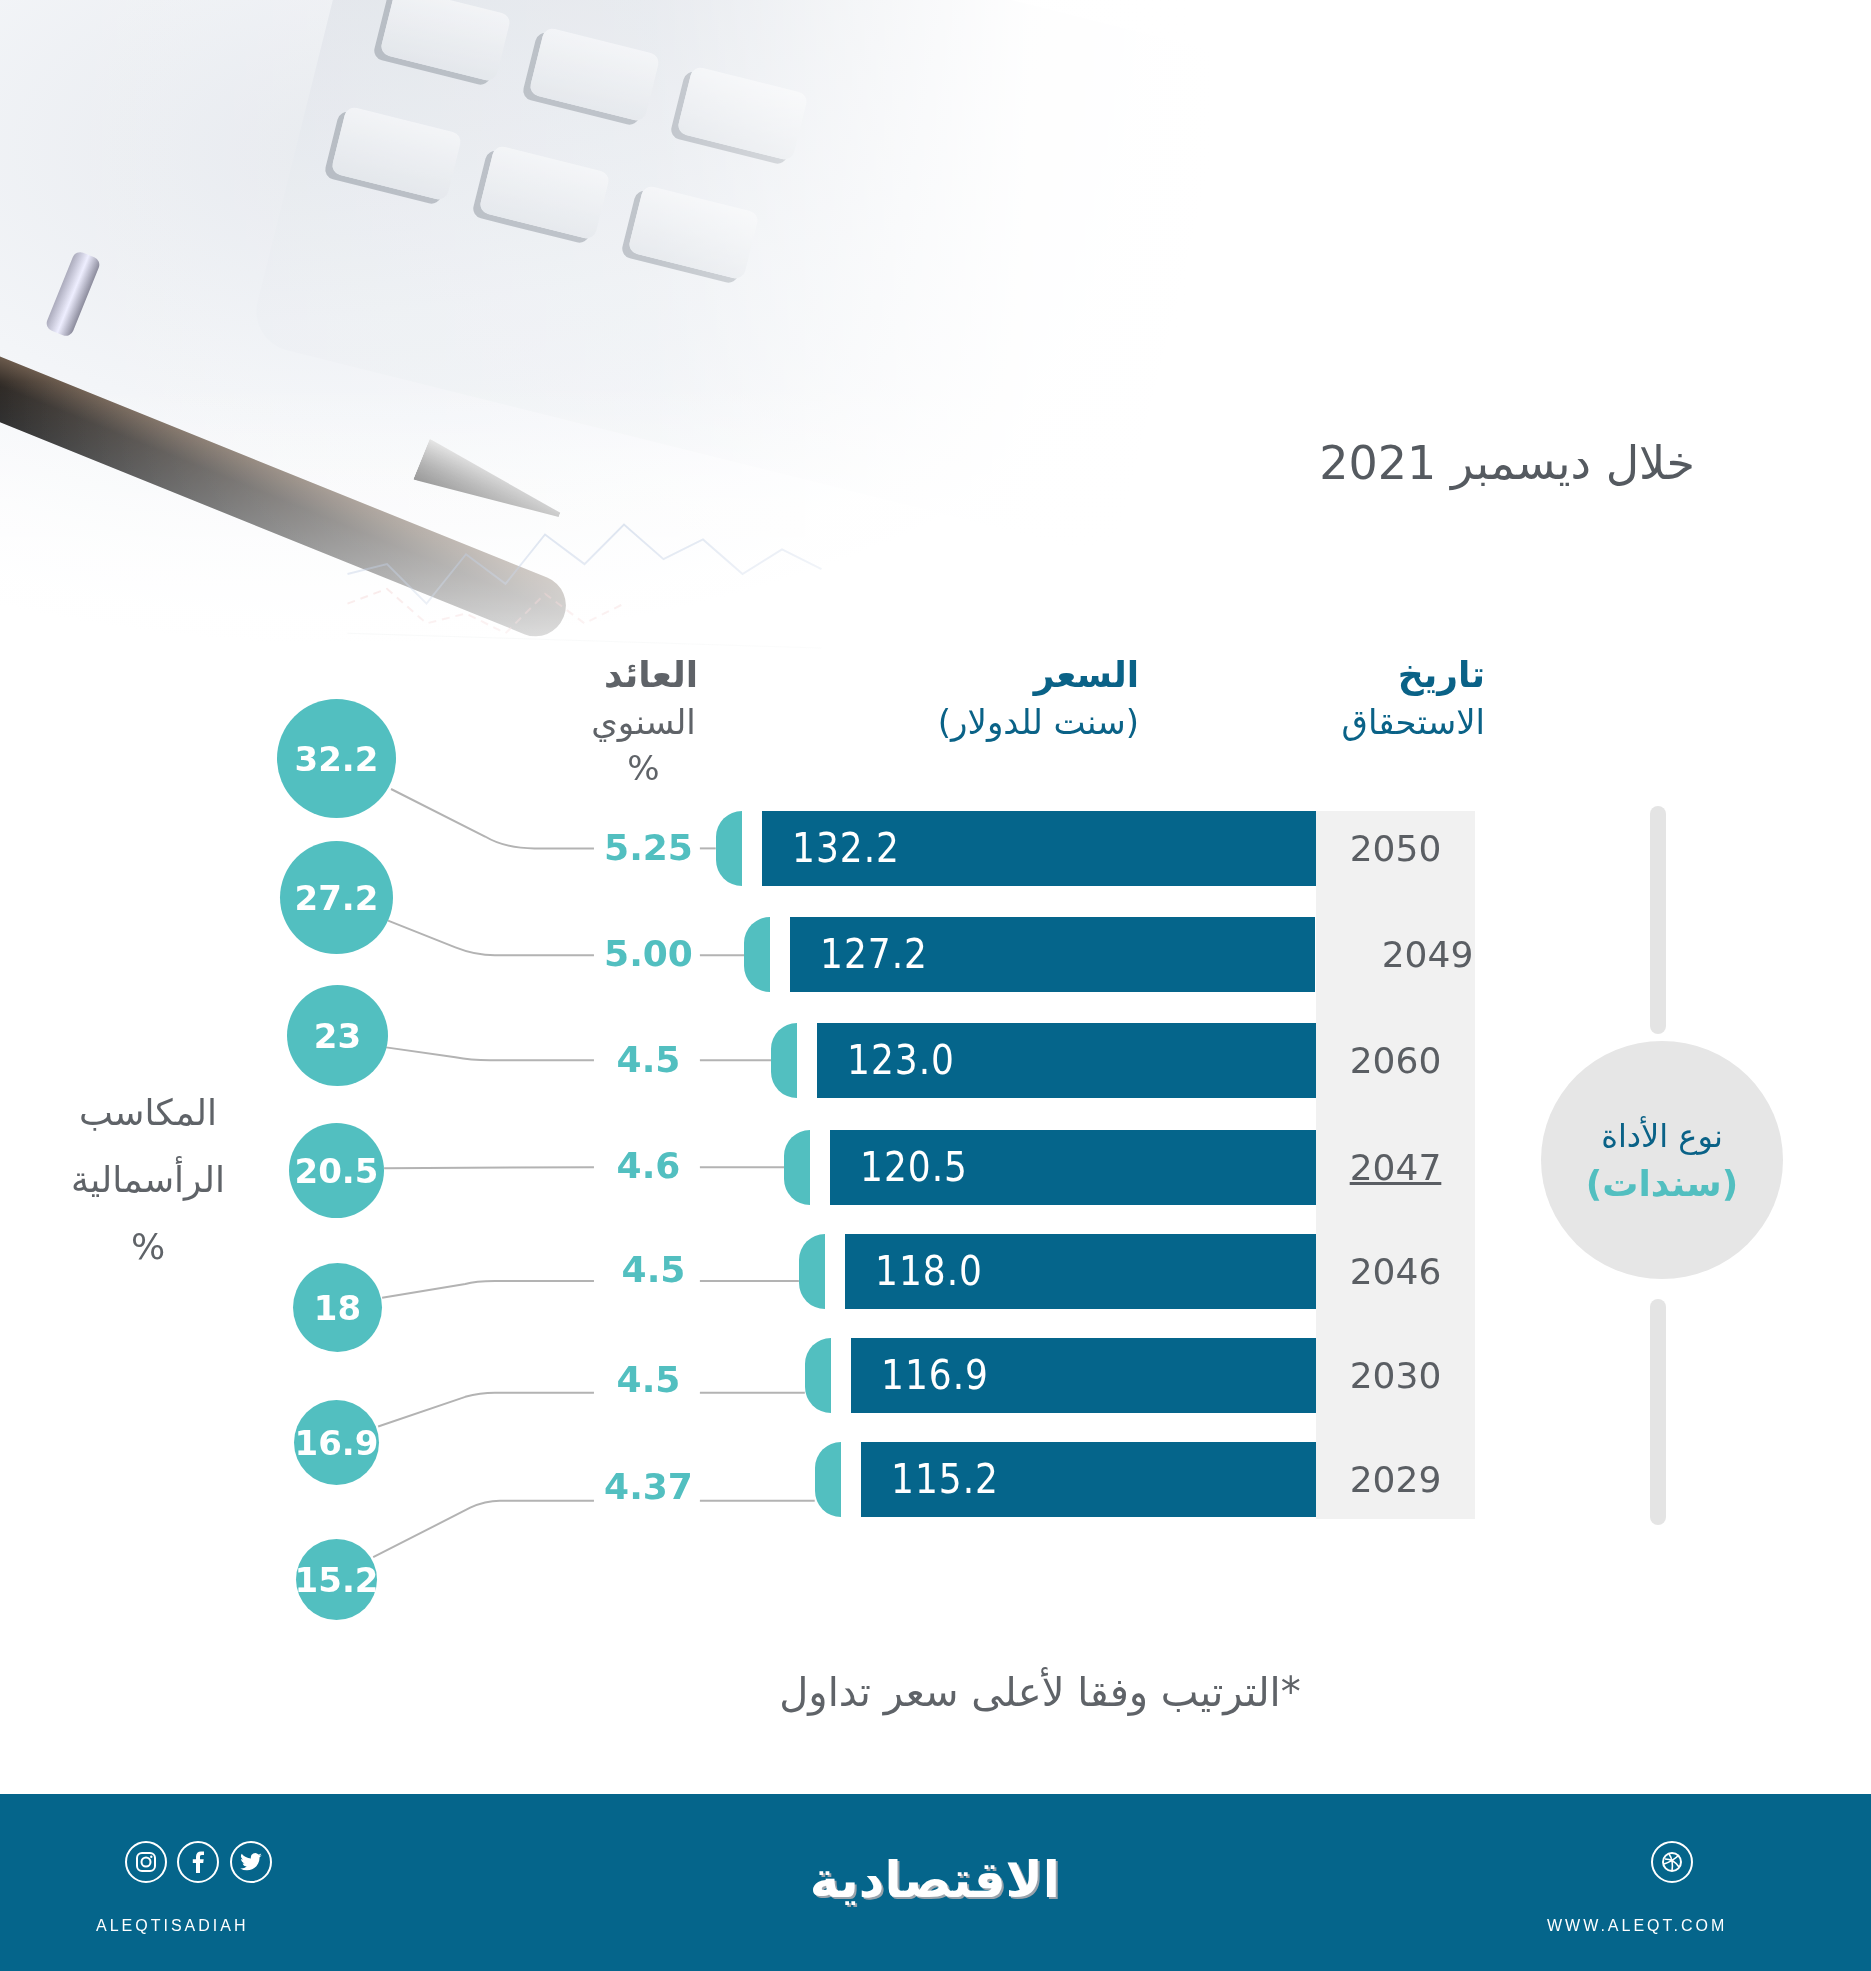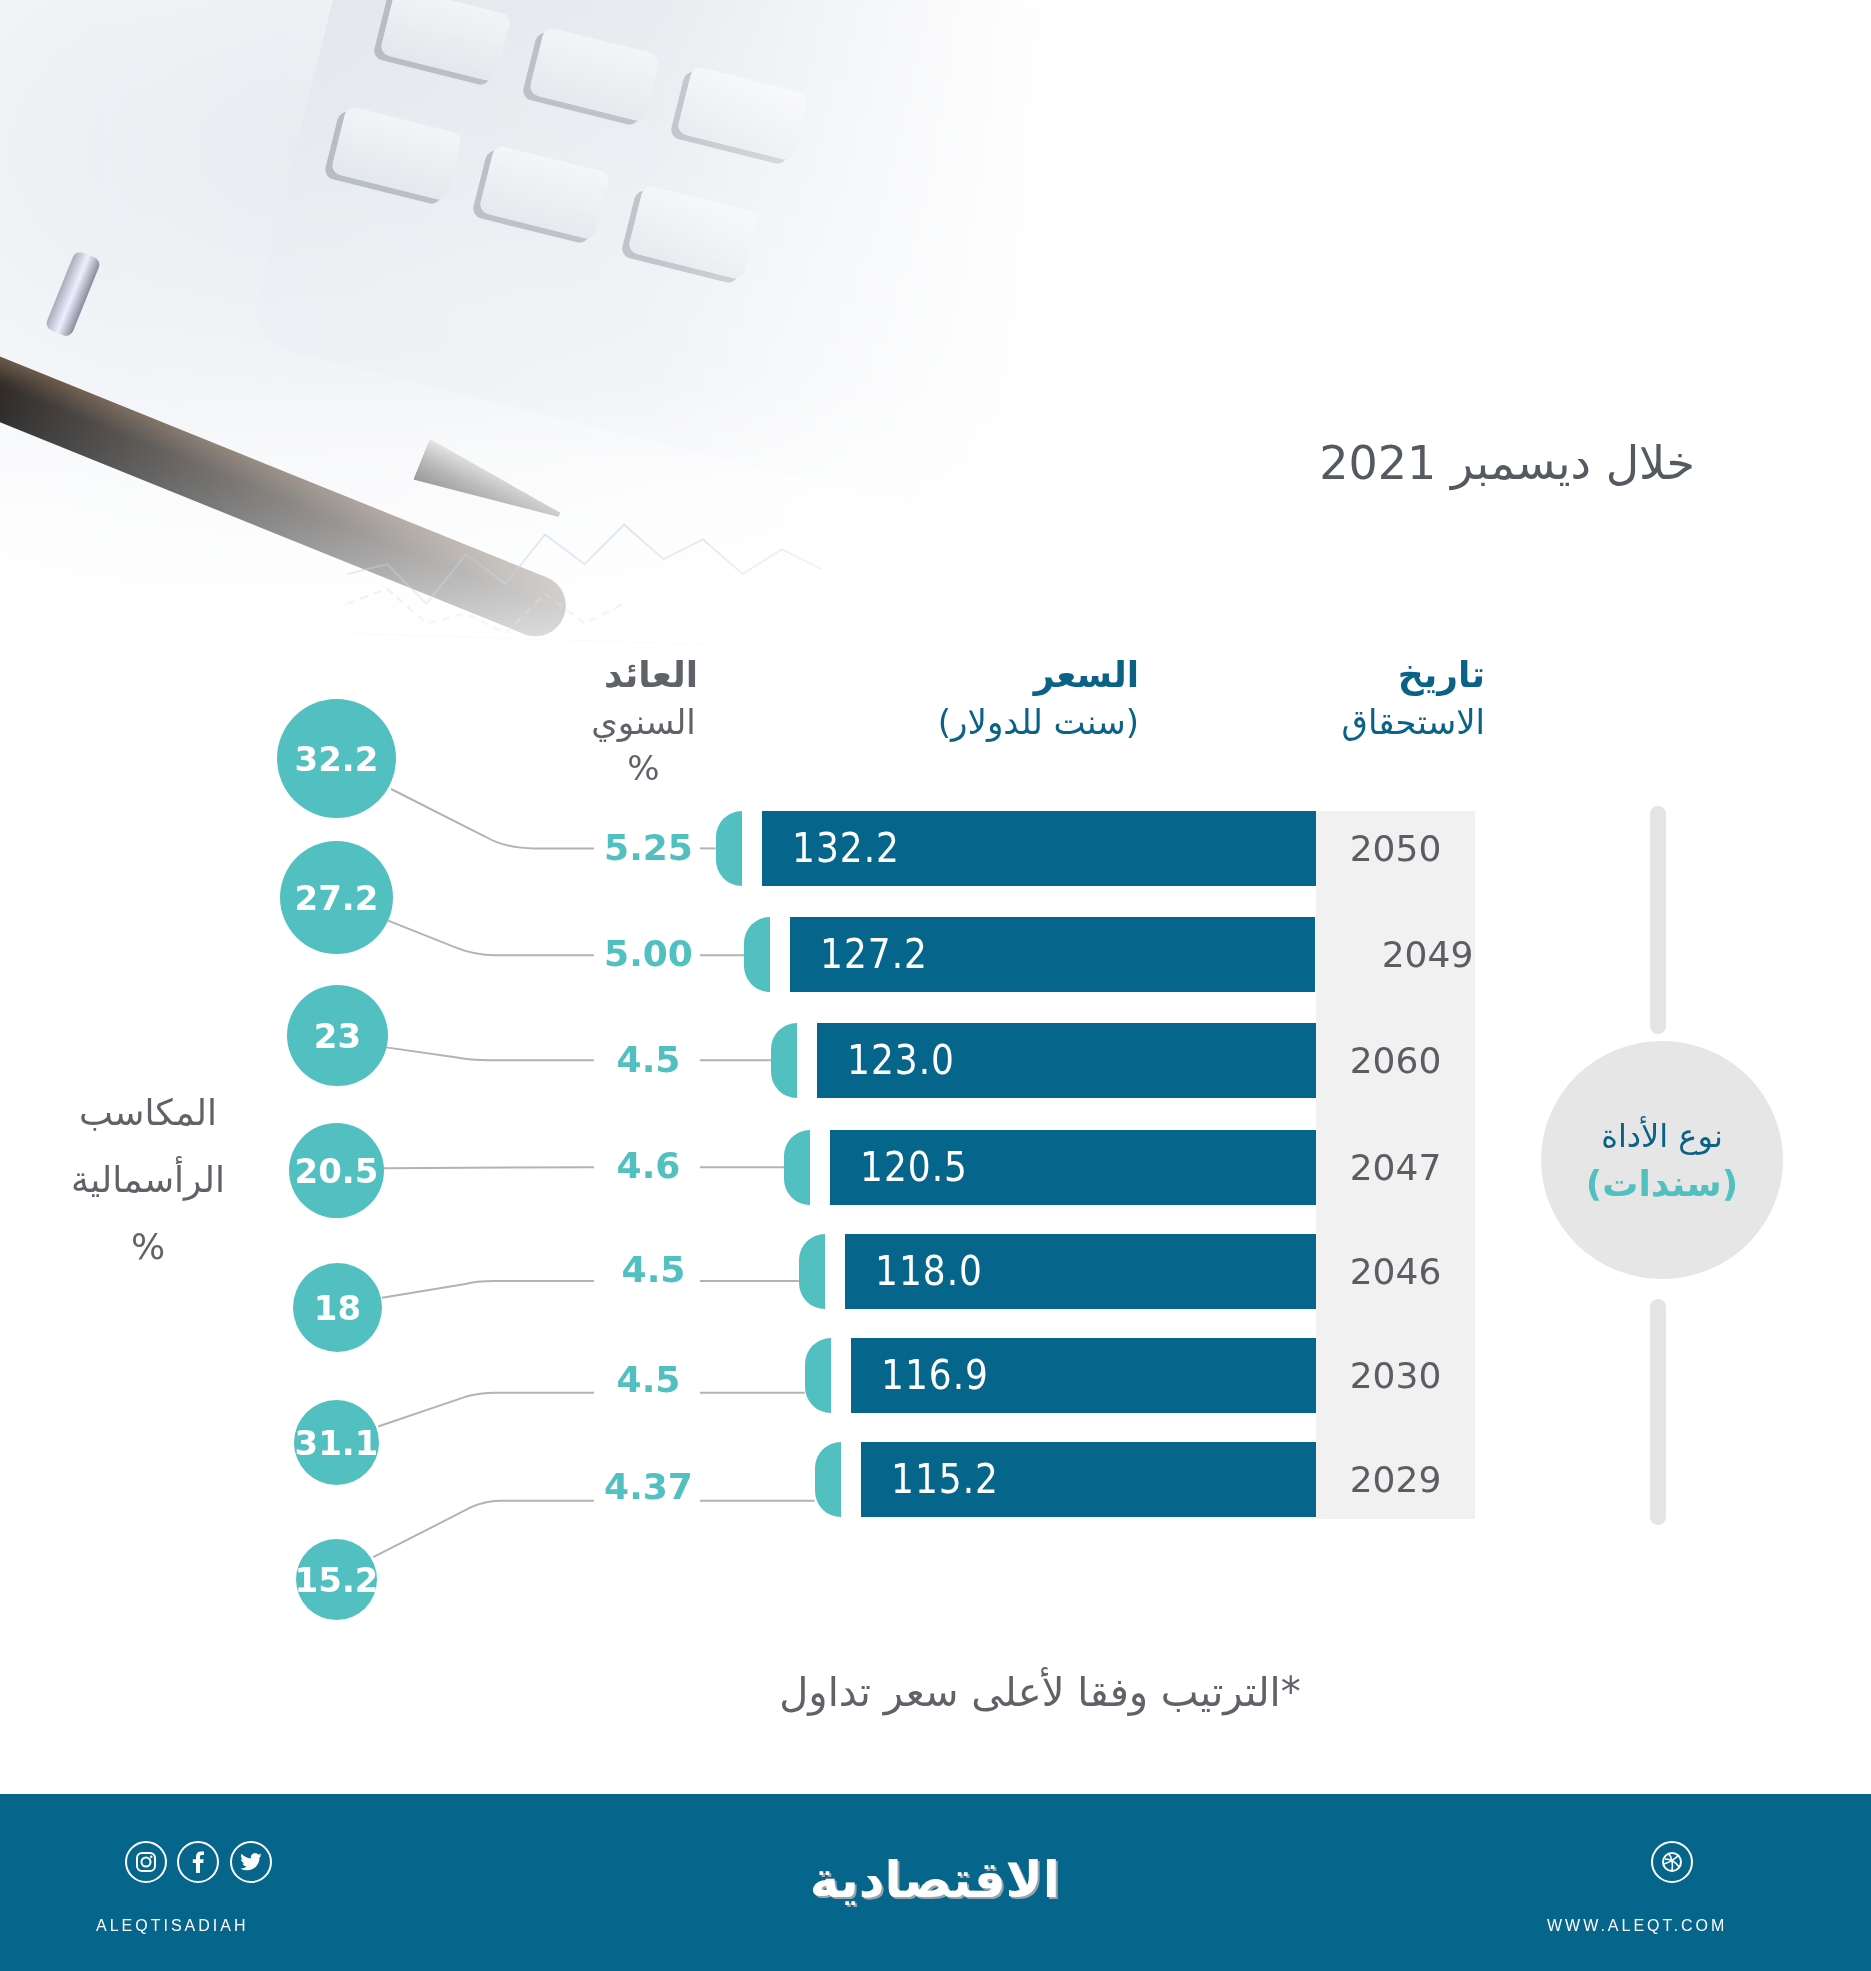--- a/index.html
+++ b/index.html
@@ -160,39 +160,39 @@
   <div class="body">123.0</div>
 </div>
 <div class="year" style="top:1023px;">2060</div>
 <div class="yield" style="left:594px;top:1040px;">4.5</div>
 <div class="gain" style="left:287px;top:985px;width:101px;height:101px;">23</div>
 
 <div class="bar" style="left:784px;top:1130px;width:532px;">
   <div class="cap"></div>
   <div class="body">120.5</div>
 </div>
-<div class="year" style="top:1130px;">2047</div>
+<div class="year" style="top:1130px;text-decoration:underline;">2047</div>
 <div class="yield" style="left:594px;top:1146px;">4.6</div>
 <div class="gain" style="left:289px;top:1123px;width:95px;height:95px;">20.5</div>
 
 <div class="bar" style="left:799px;top:1234px;width:517px;">
   <div class="cap"></div>
   <div class="body">118.0</div>
 </div>
 <div class="year" style="top:1234px;">2046</div>
 <div class="yield" style="left:599px;top:1250px;">4.5</div>
 <div class="gain" style="left:293px;top:1263px;width:89px;height:89px;">18</div>
 
 <div class="bar" style="left:805px;top:1338px;width:511px;">
   <div class="cap"></div>
   <div class="body">116.9</div>
 </div>
 <div class="year" style="top:1338px;">2030</div>
 <div class="yield" style="left:594px;top:1360px;">4.5</div>
-<div class="gain" style="left:294px;top:1400px;width:85px;height:85px;">31.1</div>
+<div class="gain" style="left:294px;top:1400px;width:85px;height:85px;">16.9</div>
 
 <div class="bar" style="left:815px;top:1442px;width:501px;">
   <div class="cap"></div>
   <div class="body">115.2</div>
 </div>
 <div class="year" style="top:1442px;">2029</div>
 <div class="yield" style="left:594px;top:1467px;">4.37</div>
 <div class="gain" style="left:296px;top:1539px;width:81px;height:81px;">15.2</div>
 
 <div class="vline" style="top:806px;height:228px;"></div>

